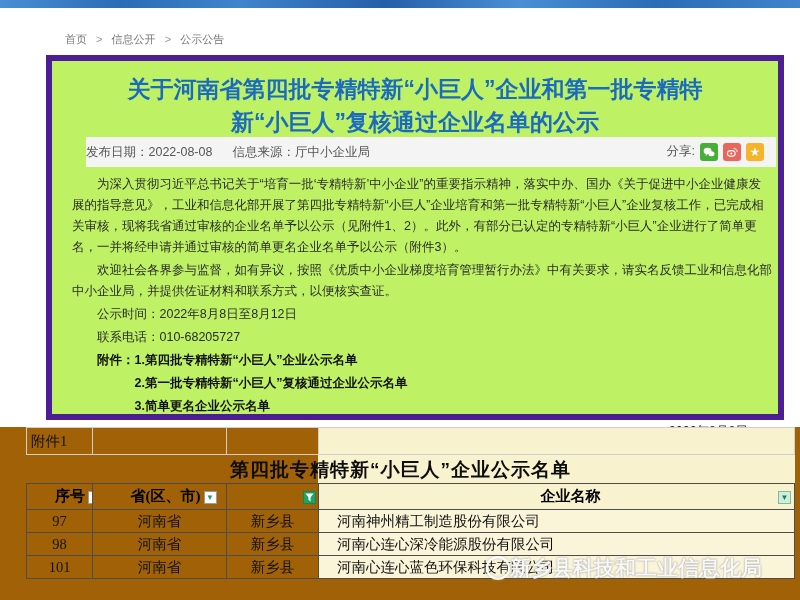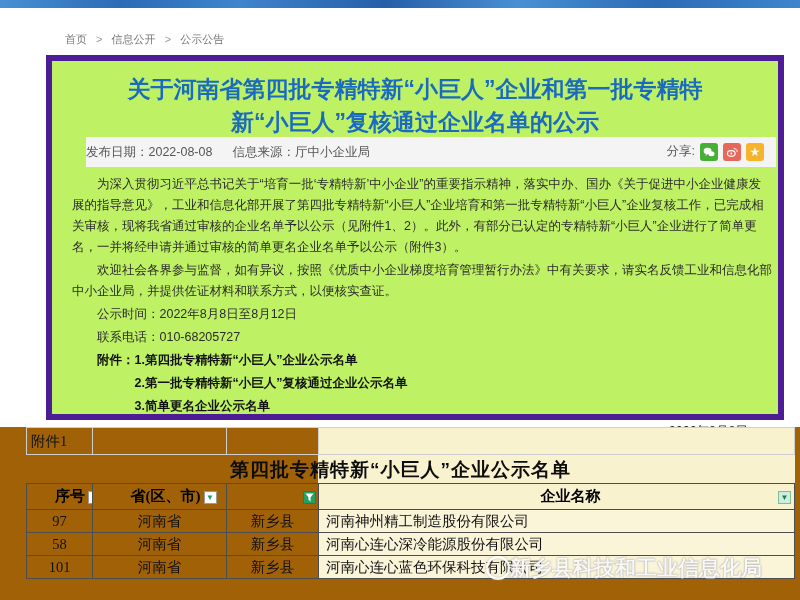--- a/index.html
+++ b/index.html
@@ -54,21 +54,21 @@
   .sheettitle{position:absolute;left:16px;top:28px;width:769px;height:28px;
       font-size:19px;font-weight:bold;color:#0d0d0d;text-align:center;line-height:29px;
       letter-spacing:1px;}
 
   table.tbl{position:absolute;left:26px;top:56px;width:769px;border-collapse:collapse;
             table-layout:fixed;font-family:"Liberation Serif",serif;}
   table.tbl th,table.tbl td{border:1px solid #4d4d4d;padding:0;overflow:hidden;
             white-space:nowrap;box-sizing:border-box;}
   table.tbl th{height:26px;font-size:15px;font-weight:bold;color:#000;position:relative;padding-left:28px;}
   table.tbl td{height:23px;font-size:14.5px;color:#111;text-align:center;}
-  table.tbl td.name{text-align:left;padding-left:7px;background:#faf5d9;}
+  table.tbl td.name{text-align:left;padding-left:18px;background:#faf5d9;}
   table.tbl th.ycol{background:#f8f2cf;}
 
   .fbtn{position:absolute;width:13px;height:13px;border:1px solid #9a9a9a;background:#fdfdfd;
         display:inline-flex;align-items:center;justify-content:center;font-size:8px;
         line-height:13px;box-sizing:border-box;cursor:pointer;top:7px;}
   .fbtn.red{color:#c0504d;}
   .fbtn.green{color:#1f9e63;}
   .fbtn.inline{position:static;vertical-align:middle;margin-left:3px;}
   .fbtn.solidgreen{background:#21a164;border-color:#168552;right:2px;}
   .fbtn.palegreen{background:#cdeede;border-color:#7dbd9c;color:#1f7a4d;right:3px;}
@@ -177,21 +177,21 @@
           <span class="fbtn palegreen">▼</span>
         </th>
       </tr>
       <tr>
         <td>97</td>
         <td>河南省</td>
         <td>新乡县</td>
         <td class="name">河南神州精工制造股份有限公司</td>
       </tr>
       <tr>
-        <td>58</td>
+        <td>98</td>
         <td>河南省</td>
         <td>新乡县</td>
         <td class="name">河南心连心深冷能源股份有限公司</td>
       </tr>
       <tr>
         <td>101</td>
         <td>河南省</td>
         <td>新乡县</td>
         <td class="name">河南心连心蓝色环保科技有限公司</td>
       </tr>

